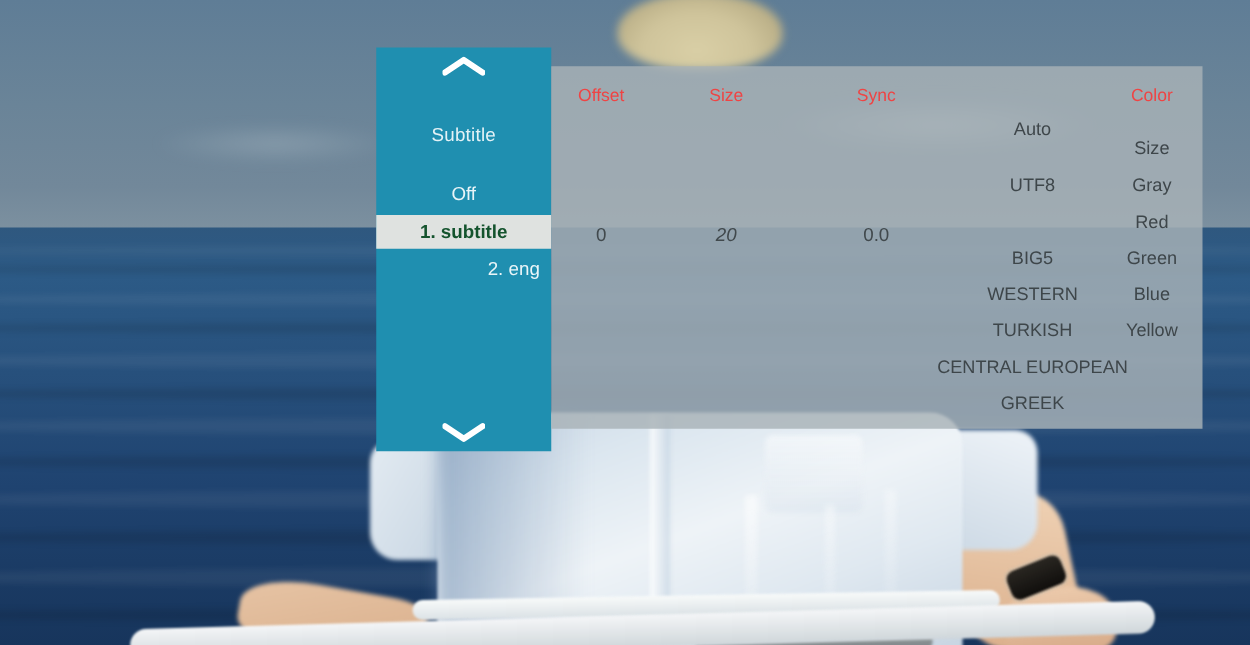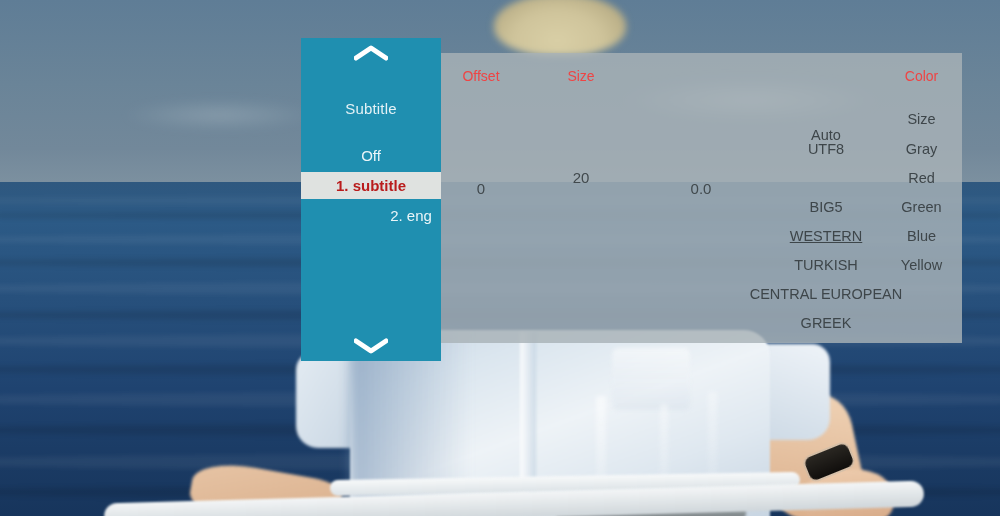--- a/index.html
+++ b/index.html
@@ -127,21 +127,21 @@
   .track-title{
     position:absolute;left:0;top:62px;width:140px;
     text-align:center;color:#e4f2f6;font-size:15px;letter-spacing:.2px;
   }
   .track-item{
     position:absolute;left:0;width:140px;height:27px;
     display:flex;align-items:center;justify-content:center;
     color:#eaf5f8;font-size:15px;
   }
   .track-item.sel{
-    background:#dfe2e0;color:#b91c1c;font-weight:bold;
+    background:#dfe2e0;color:#14532d;font-weight:bold;
   }
 
   
   .settings{
     position:absolute;left:441px;top:53px;width:521px;height:290px;
     background:rgba(168,178,183,.82);
   }
   .col-head{
     position:absolute;top:15px;color:#ef4444;font-size:14px;text-align:center;
     white-space:nowrap;
@@ -232,30 +232,31 @@
           <path d="M2 3 L17 13 L32 3" fill="none" stroke="#ffffff" stroke-width="5" stroke-linecap="round" stroke-linejoin="round"></path>
         </svg>
       </span>
     </div>
   </div>
 
   <div class="settings">
 
     <div class="col-head c-offset">Offset</div>
     <div class="col-head c-size">Size</div>
+    <div class="col-head c-sync">Sync</div>
     <div class="col-head c-color">Color</div>
 
     <div class="col-val c-offset" style="top:127px;">0</div>
-    <div class="col-val c-size" style="top:116px;">20</div>
+    <div class="col-val c-size" style="top:127px;font-style:italic;">20</div>
     <div class="col-val c-sync" style="top:127px;">0.0</div>
 
-    <div class="opt c-enc" style="top:74px;">Auto</div>
+    <div class="opt c-enc" style="top:43px;">Auto</div>
     <div class="opt c-enc" style="top:88px;">UTF8</div>
     <div class="opt c-enc" style="top:146px;">BIG5</div>
-    <div class="opt c-enc" style="top:175px;text-decoration:underline;">WESTERN</div>
+    <div class="opt c-enc" style="top:175px;">WESTERN</div>
     <div class="opt c-enc" style="top:204px;text-align:center;">TURKISH</div>
     <div class="opt c-enc" style="top:233px;">CENTRAL EUROPEAN</div>
     <div class="opt c-enc" style="top:262px;">GREEK</div>
 
     <div class="opt c-color" style="top:58px;">Size</div>
     <div class="opt c-color" style="top:88px;">Gray</div>
     <div class="opt c-color" style="top:117px;">Red</div>
     <div class="opt c-color" style="top:146px;">Green</div>
     <div class="opt c-color" style="top:175px;">Blue</div>
     <div class="opt c-color" style="top:204px;">Yellow</div>

